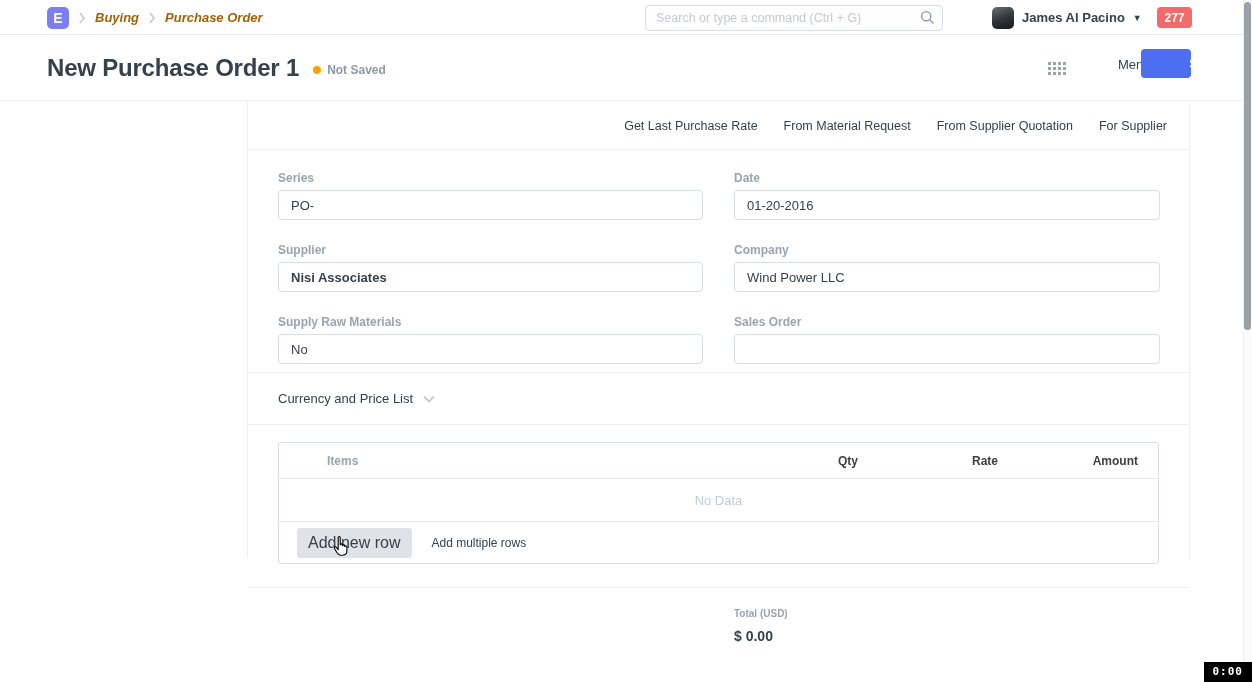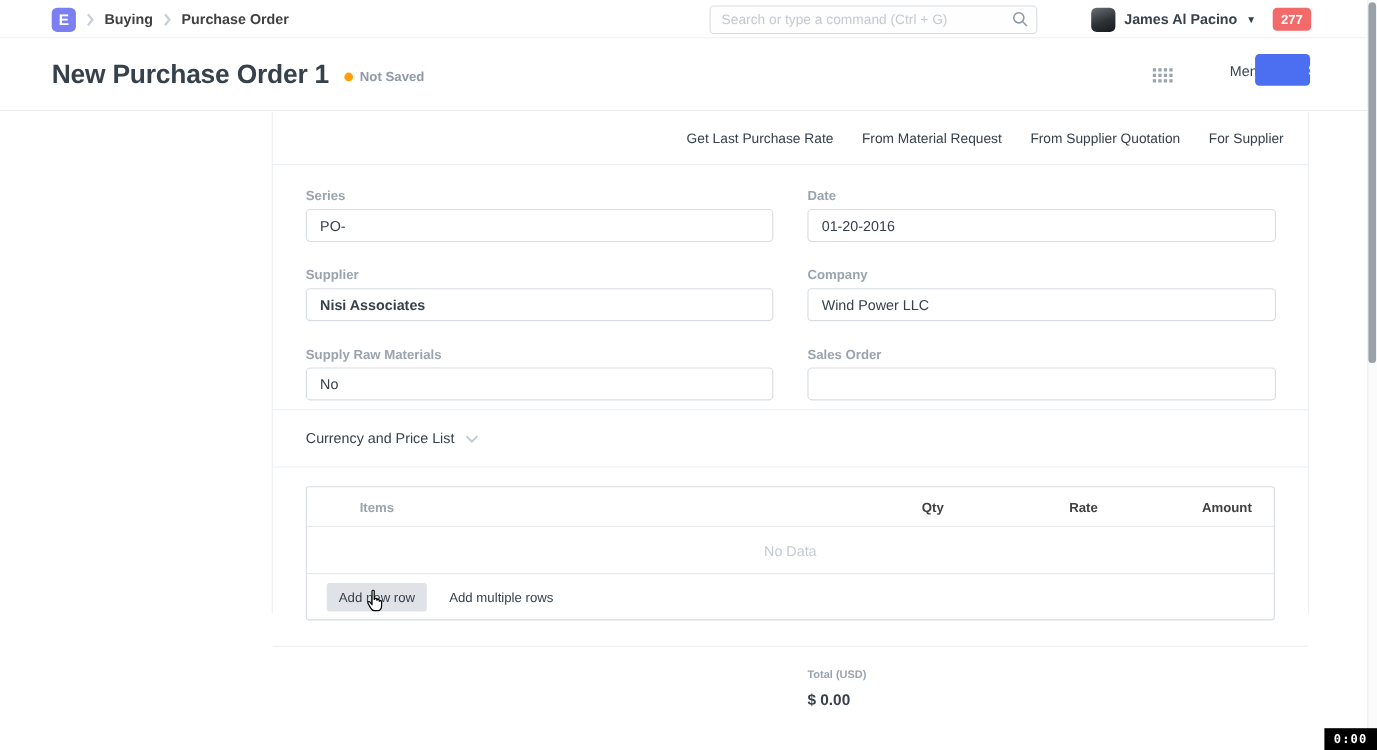--- a/index.html
+++ b/index.html
@@ -5,21 +5,21 @@
   * { margin:0; padding:0; box-sizing:border-box; }
   html,body { width:1252px; height:682px; overflow:hidden; background:#fff;
               font-family:"Liberation Sans", sans-serif; color:#36414c; }
   .page { position:relative; width:1252px; height:682px; background:#fff; }
 
   
   .navbar { position:relative; height:35px; background:#fff; border-bottom:1px solid #e8ebee; }
   .nav-left { position:absolute; left:47px; top:0; height:35px; display:flex; align-items:center; gap:9px; }
   .logo { width:22px; height:22px; background:#7b7ff2; border-radius:5px; color:#fff;
           font-size:14px; font-weight:bold; display:flex; align-items:center; justify-content:center; cursor:pointer; }
-  .crumb { font-size:13px; font-weight:bold; color:#404040; text-decoration:none; cursor:pointer; }
+  .crumb { font-size:13px; font-weight:bold; color:#a16207; text-decoration:none; cursor:pointer;font-style:italic; }
   .chev { stroke:#c8cfd6; stroke-width:2; fill:none; }
   .nav-search { position:absolute; left:645px; top:5px; width:298px; height:26px; }
   .nav-search input { width:100%; height:100%; border:1px solid #d8dde2; border-radius:4px;
           background:#fefefe; padding:0 30px 0 10px; font-size:12.5px; color:#36414c; outline:none;
           font-family:"Liberation Sans", sans-serif; }
   .nav-search input::placeholder { color:#c3cad1; }
   .search-ic { position:absolute; right:8px; top:5px; }
   .nav-user { position:absolute; left:992px; top:0; height:35px; display:flex; align-items:center; gap:8px; cursor:pointer; }
   .avatar { width:22px; height:22px; border-radius:5px;
             background:linear-gradient(160deg,#6b6f74 0%,#2e3338 55%,#17191c 100%); }
@@ -66,21 +66,21 @@
 
   .items-section { padding:17px 30px 0 30px; height:163px; border-bottom:1px solid #eceff2; }
   .grid-table { border:1px solid #d8dde2; border-radius:3px; background:#fff; }
   .gt-head { display:flex; align-items:center; height:36px; border-bottom:1px solid #e4e8eb; }
   .gt-items { flex:1; padding-left:48px; font-size:12px; font-weight:bold; color:#9aa4ae; }
   .gt-col { width:140px; text-align:right; padding-right:20px; font-size:12px; font-weight:bold; color:#404040; }
   .gt-empty { height:43px; display:flex; align-items:center; justify-content:center;
               font-size:13px; color:#c3cad1; border-bottom:1px solid #e4e8eb; }
   .gt-foot { height:41px; display:flex; align-items:center; gap:20px; padding-left:18px; }
   .btn-add-row { background:#dfe3e7; border:none; border-radius:3px; padding:6px 11px;
-                 font-size:12px; color:#36414c; cursor:pointer; font-family:"Liberation Sans", sans-serif; }
+                 font-size:16px; color:#36414c; cursor:pointer; font-family:"Liberation Sans", sans-serif; }
   .btn-add-multi { background:none; border:none; font-size:12px; color:#36414c; cursor:pointer;
                    font-family:"Liberation Sans", sans-serif; }
 
   .totals { padding:20px 30px 0 486px; }
   .total-label { font-size:10px; font-weight:bold; color:#9aa4ae; margin-bottom:9px; }
   .total-value { font-size:14px; font-weight:bold; color:#36414c; }
 
   
   .scrollbar { position:absolute; right:0; top:0; width:9px; height:682px; background:#fbfbfc;
                border-left:1px solid #ededed; }

